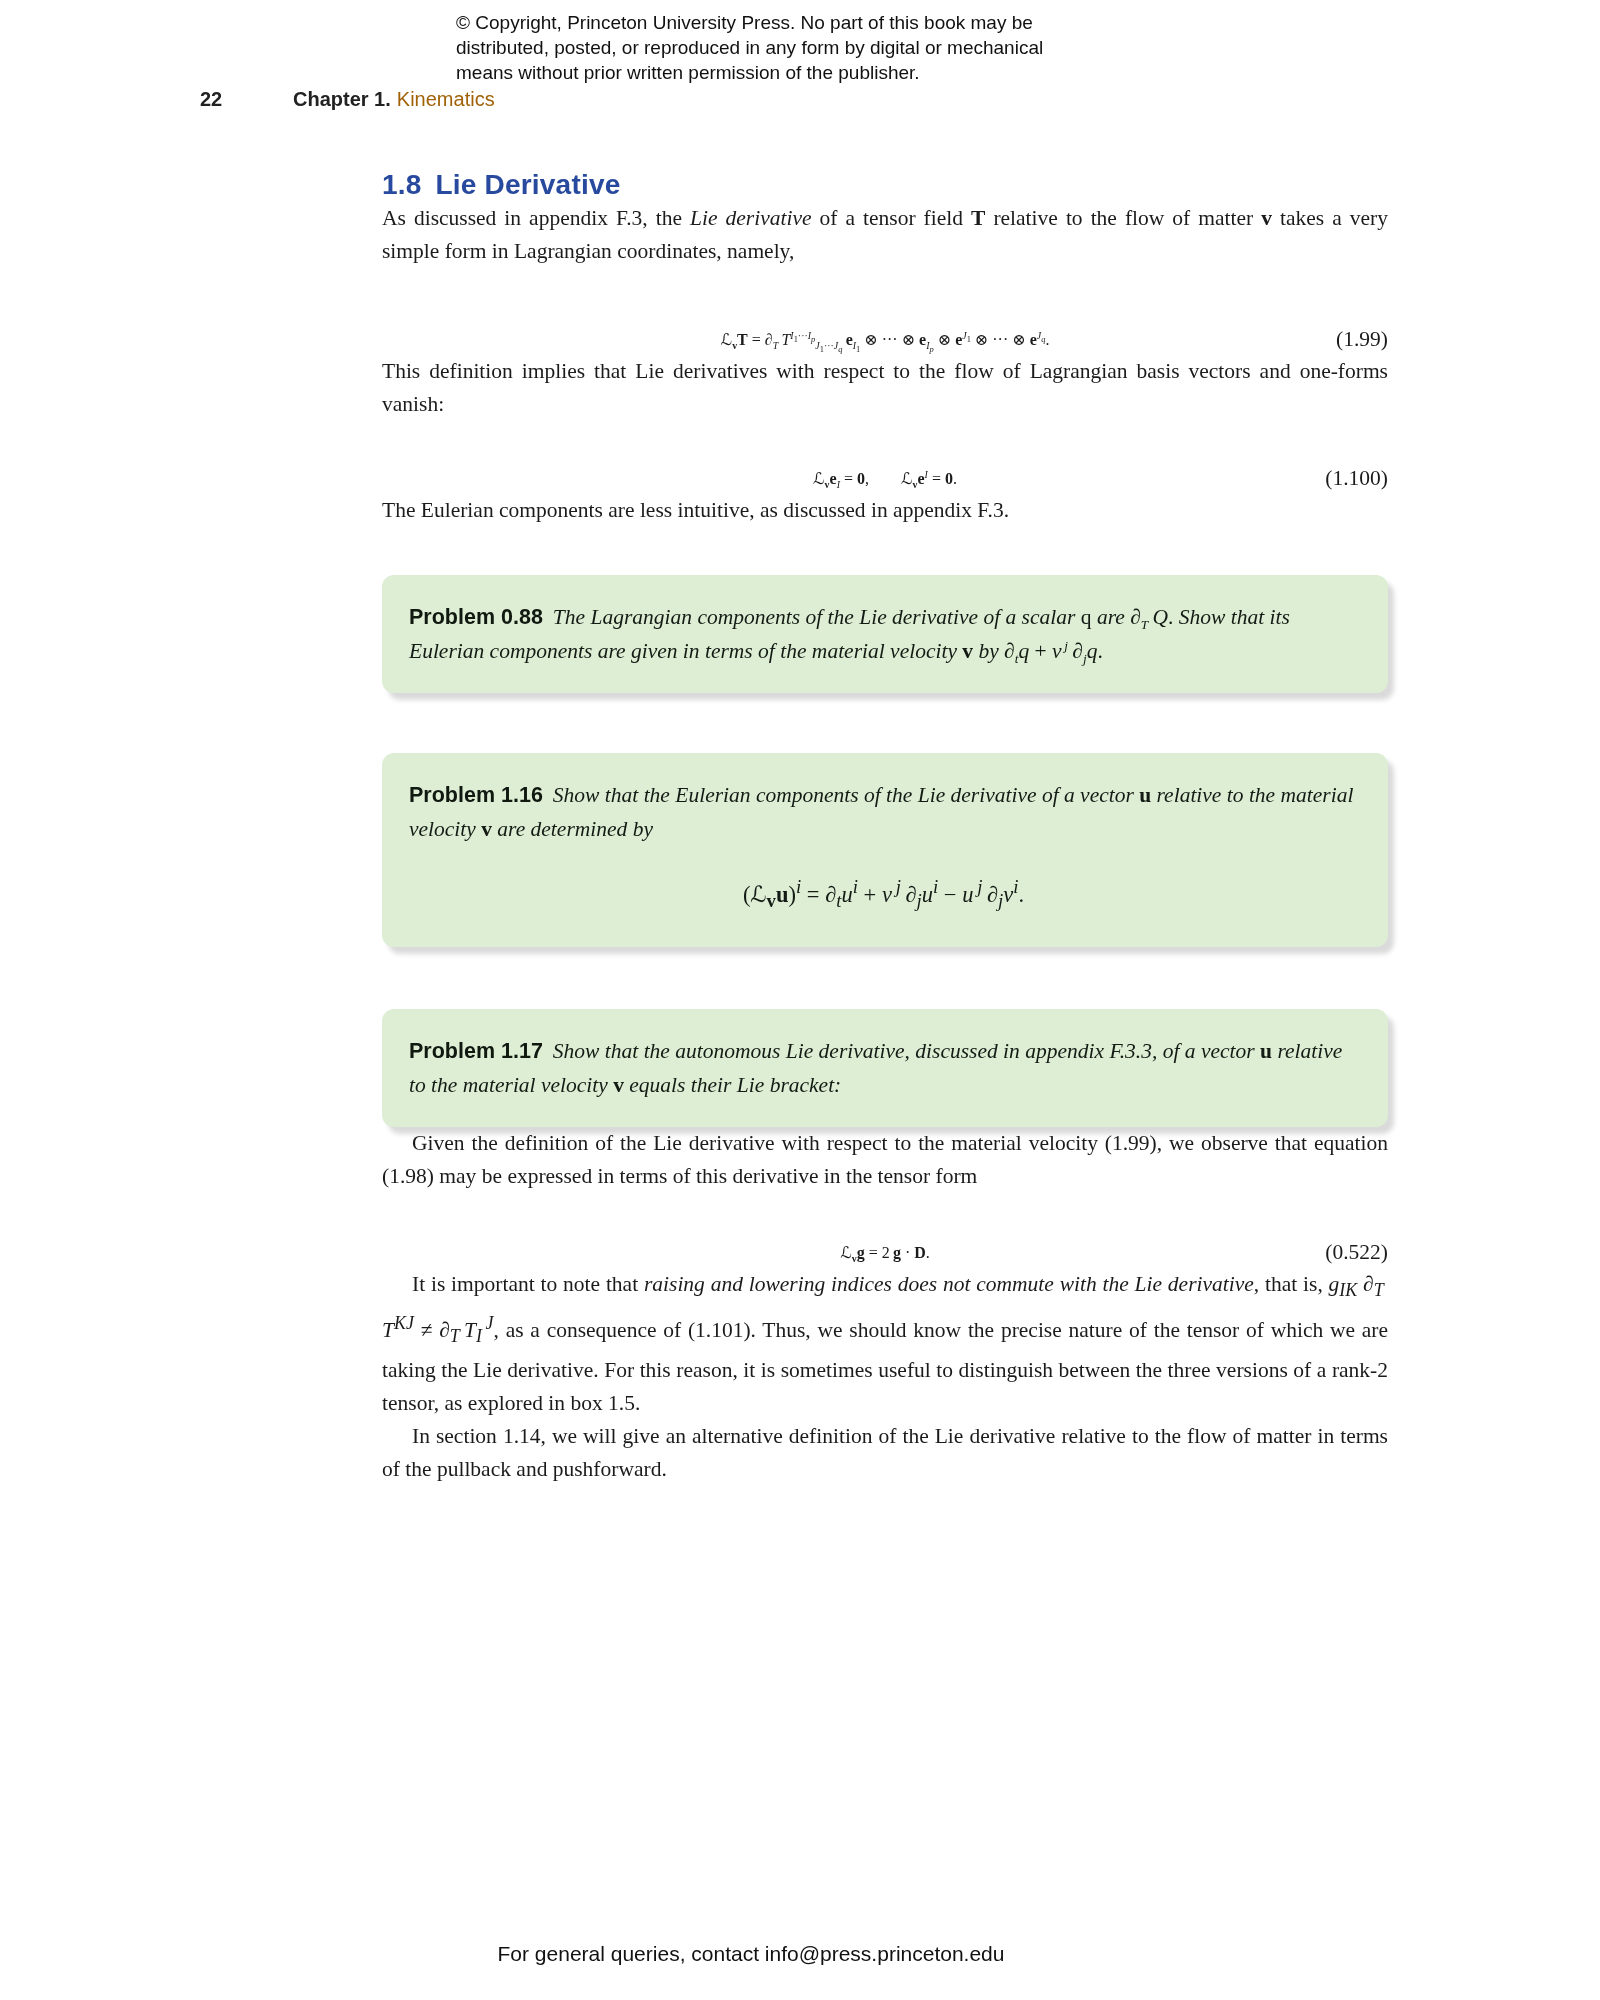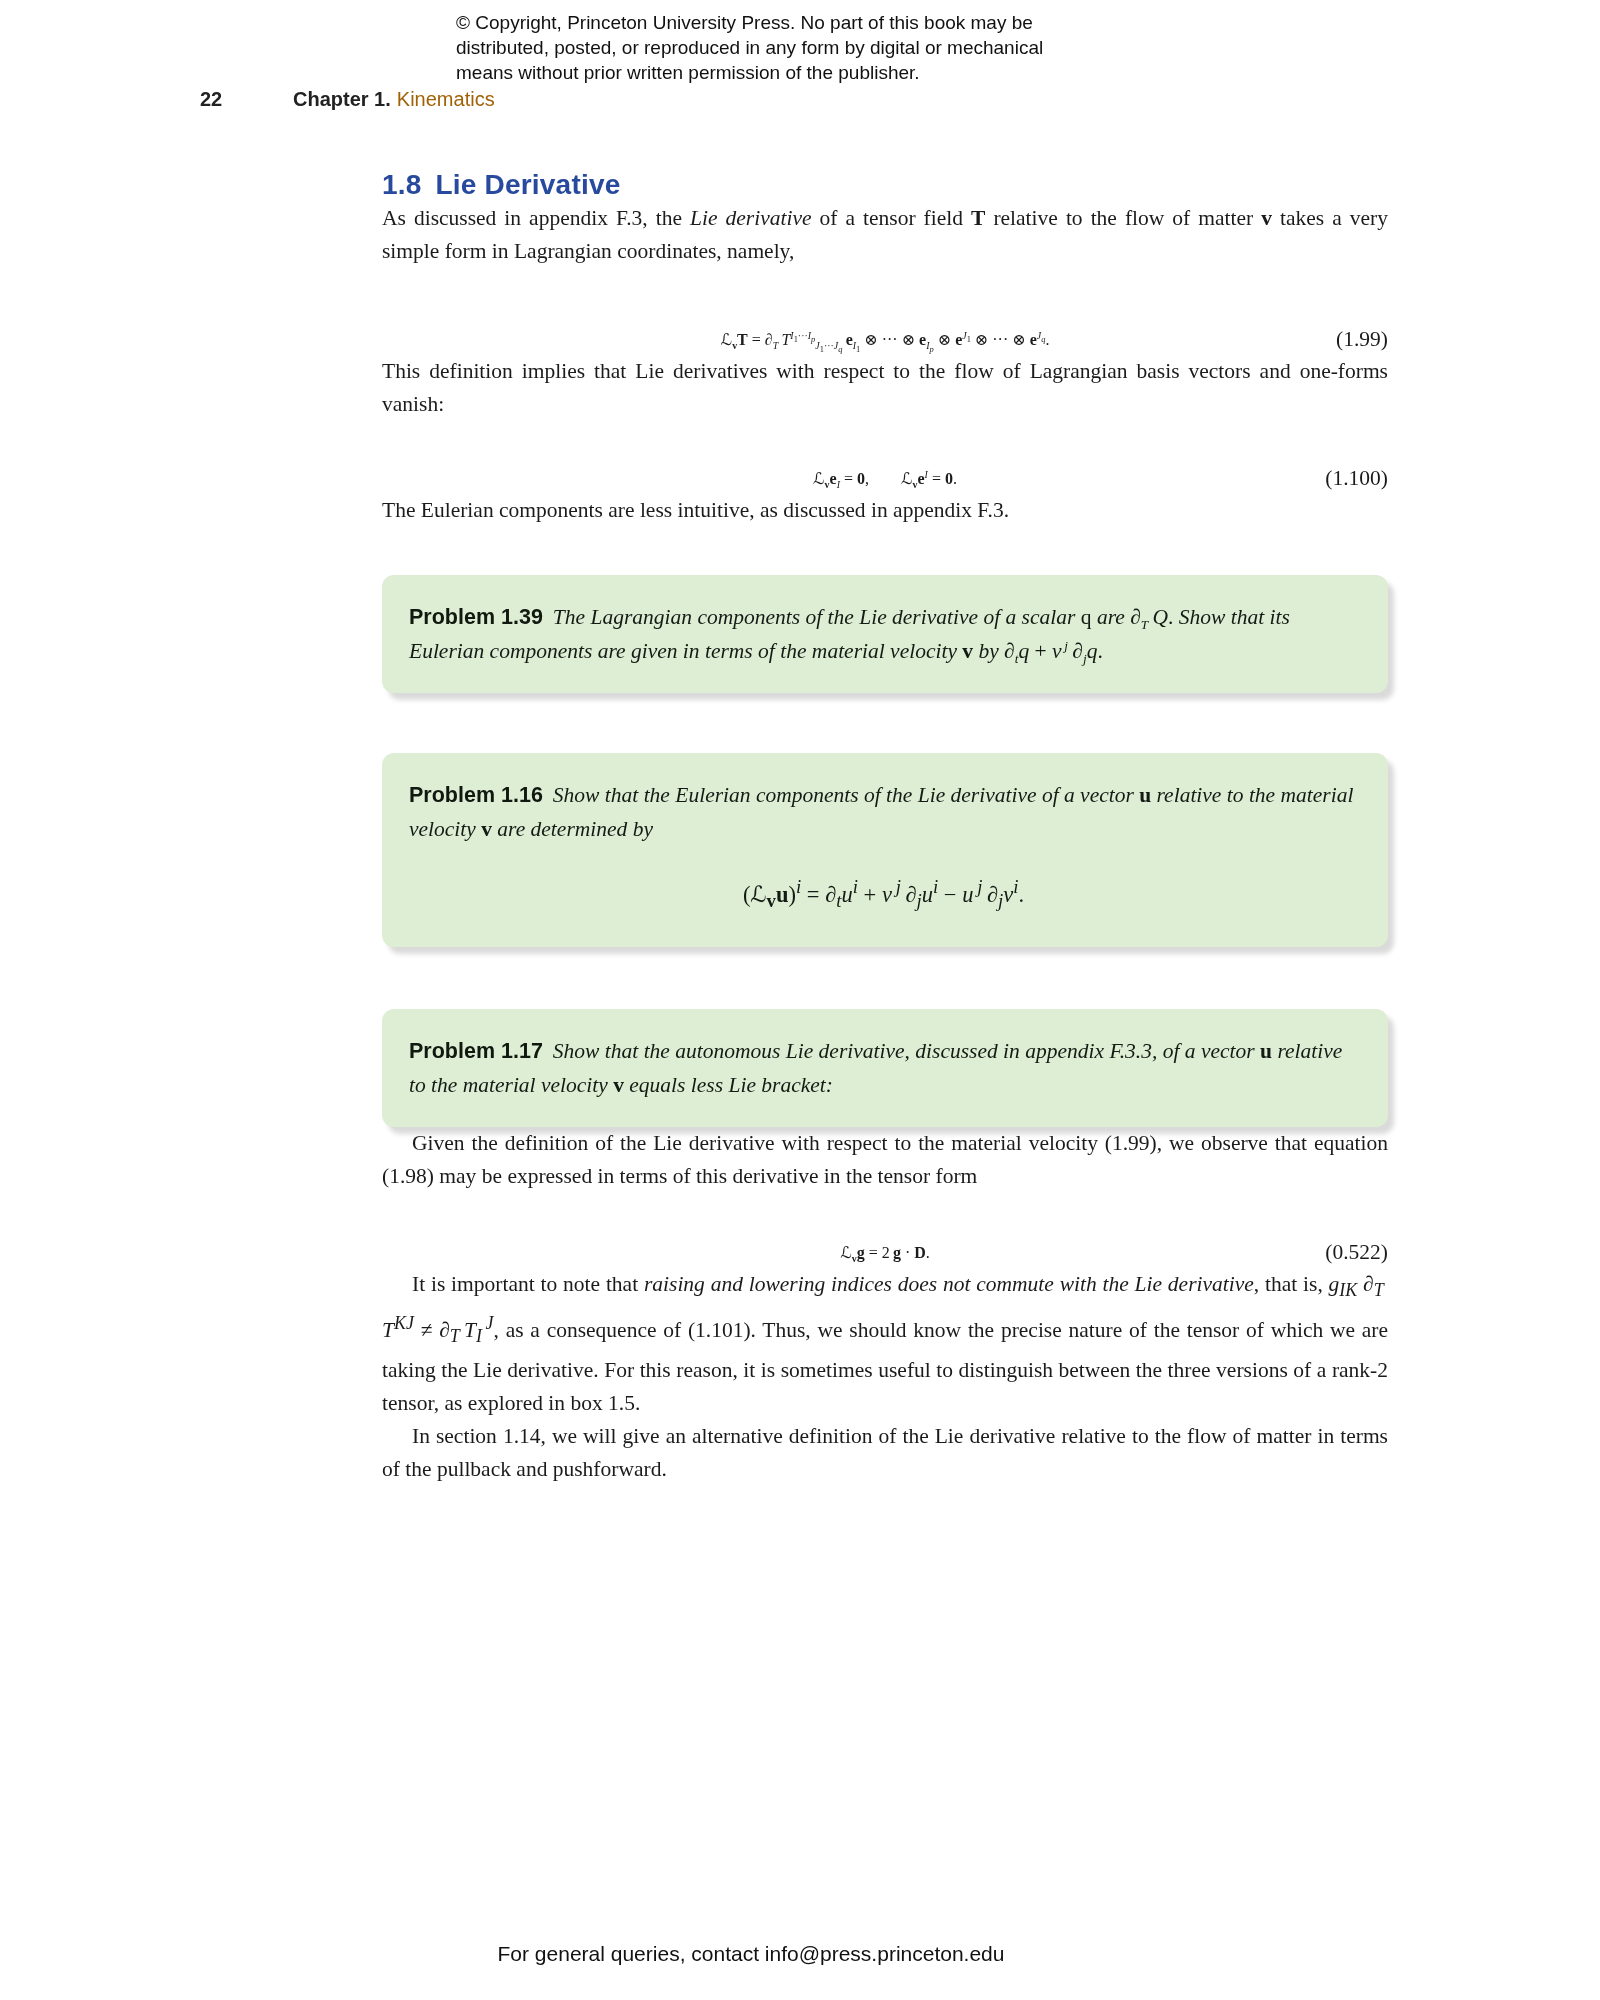--- a/index.html
+++ b/index.html
@@ -132,34 +132,34 @@
 
     <div class="eqrow eqrow-1100">
       <span class="eq"><span class="lie">ℒ</span><sub><b>v</b></sub><b>e</b><sub><i>I</i></sub> = <b>0</b>,  <span class="lie">ℒ</span><sub><b>v</b></sub><b>e</b><sup><i>I</i></sup> = <b>0</b>.</span>
       <span class="eqnum">(1.100)</span>
     </div>
 
     <p class="body mt-p3">The Eulerian components are less intuitive, as discussed in appendix F.3.</p>
 
     <div class="probbox box-115">
       <p class="probbody">
-        <span class="problabel">Problem 1.39</span><span class="probtext"><i>The Lagrangian components of the Lie derivative of a scalar</i> q <i>are</i> ∂<sub><i>T</i></sub> <i>Q</i>. <i>Show that its Eulerian components are given in terms of the material velocity</i> <b>v</b> <i>by</i> ∂<sub><i>t</i></sub><i>q</i> + <i>v</i><sup> <i>j</i></sup> ∂<sub><i>j</i></sub><i>q</i>.</span>
+        <span class="problabel">Problem 0.88</span><span class="probtext"><i>The Lagrangian components of the Lie derivative of a scalar</i> q <i>are</i> ∂<sub><i>T</i></sub> <i>Q</i>. <i>Show that its Eulerian components are given in terms of the material velocity</i> <b>v</b> <i>by</i> ∂<sub><i>t</i></sub><i>q</i> + <i>v</i><sup> <i>j</i></sup> ∂<sub><i>j</i></sub><i>q</i>.</span>
       </p>
     </div>
 
     <div class="probbox box-116">
       <p class="probbody">
         <span class="problabel">Problem 1.16</span><span class="probtext"><i>Show that the Eulerian components of the Lie derivative of a vector</i> <b>u</b> <i>relative to the material velocity</i> <b>v</b> <i>are determined by</i></span>
       </p>
       <div class="probeq">(<span class="lie">ℒ</span><sub><b>v</b></sub><b>u</b>)<sup><i>i</i></sup> = ∂<sub><i>t</i></sub><i>u</i><sup><i>i</i></sup> + <i>v</i><sup> <i>j</i></sup> ∂<sub><i>j</i></sub><i>u</i><sup><i>i</i></sup> − <i>u</i><sup> <i>j</i></sup> ∂<sub><i>j</i></sub><i>v</i><sup><i>i</i></sup>.</div>
     </div>
 
     <div class="probbox box-117">
       <p class="probbody">
-        <span class="problabel">Problem 1.17</span><span class="probtext"><i>Show that the autonomous Lie derivative, discussed in appendix F.3.3, of a vector</i> <b>u</b> <i>relative to the material velocity</i> <b>v</b> <i>equals less Lie bracket:</i></span>
+        <span class="problabel">Problem 1.17</span><span class="probtext"><i>Show that the autonomous Lie derivative, discussed in appendix F.3.3, of a vector</i> <b>u</b> <i>relative to the material velocity</i> <b>v</b> <i>equals their Lie bracket:</i></span>
       </p>
     </div>
 
     <p class="body indent mt-p4">Given the definition of the Lie derivative with respect to the material velocity (1.99), we observe that equation (1.98) may be expressed in terms of this derivative in the tensor form</p>
 
     <div class="eqrow eqrow-1101">
       <span class="eq"><span class="lie">ℒ</span><sub><b>v</b></sub><b>g</b> = 2 <b>g</b> · <b>D</b>.</span>
       <span class="eqnum">(0.522)</span>
     </div>
 

